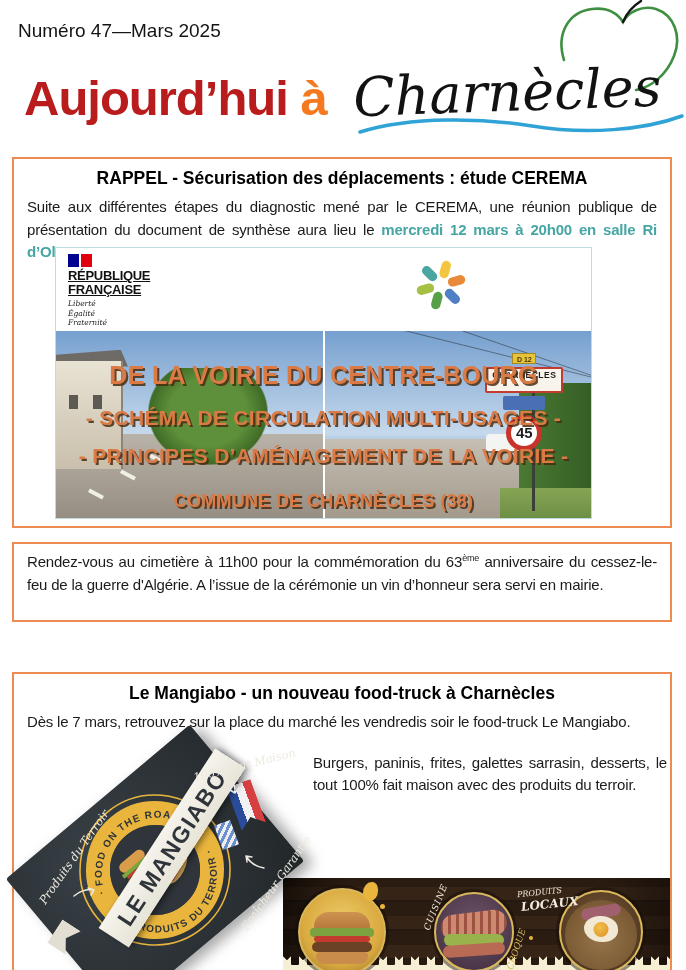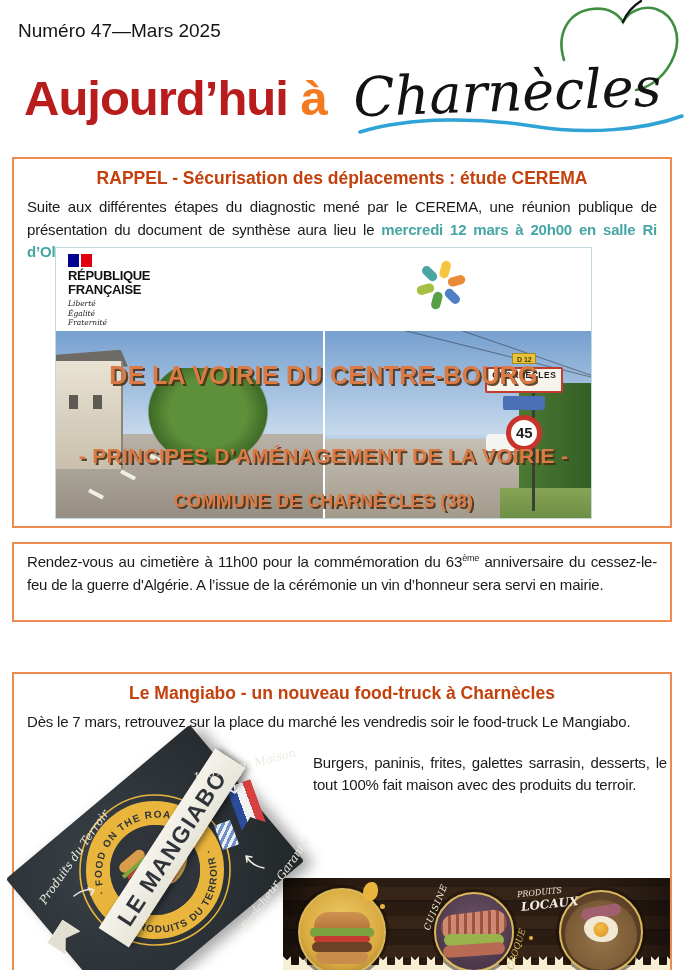--- a/index.html
+++ b/index.html
@@ -10,36 +10,36 @@
   
   .issue { position:absolute; left:18px; top:20px; font-size:19px; color:#141414; }
   .main-title { position:absolute; left:24px; top:70px; font-size:49px; font-weight:bold;
                 letter-spacing:-1px; white-space:nowrap; }
   .main-title .green { color:#b91c1c; }
   .main-title .orange { color:#F4791F; }
   .logo-svg { position:absolute; left:352px; top:0; }
 
   
   .panel { position:absolute; left:12px; width:660px; border:2px solid #EE8B50; background:#fff; }
-  .panel-title { margin-top:9px; text-align:center; color:#c2410c; font-weight:bold; font-size:17.5px; }
+  .panel-title { margin-top:9px; text-align:center; color:#000000; font-weight:bold; font-size:17.5px; }
   .panel p { font-size:15px; line-height:1.5; letter-spacing:-0.2px; margin:7px 13px 0 13px;
              text-align:justify; color:#1b1b1b; }
   .hl { color:#45A6A3; font-weight:bold; }
   .bold { font-weight:bold; }
   sup { font-size:9px; }
 
   
   .study-img { position:absolute; left:41px; top:88px; width:537px; height:272px;
                border:1px solid #BEDCE0; background:#fff; overflow:hidden; }
   .logo-band { position:absolute; left:0; top:0; right:0; height:83px; background:#fff; }
   .rf-logo { position:absolute; left:12px; top:6px; }
   .rf-flag { display:flex; gap:2px; margin-bottom:2px; }
   .rf-flag .b { width:11px; height:13px; background:#000091; }
   .rf-flag .r { width:11px; height:13px; background:#E1000F; }
-  .rf-name { font-weight:bold; font-size:13px; line-height:1.05; color:#111; letter-spacing:-0.3px; }
+  .rf-name { font-weight:bold; font-size:13px; line-height:1.05; color:#111; letter-spacing:-0.3px;text-decoration:underline; }
   .rf-motto { margin-top:3px; font-family:"DejaVu Serif", serif; font-style:italic;
               font-size:7.5px; line-height:1.25; color:#222; }
   .cerema { position:absolute; left:358px; top:10px; display:flex; align-items:center; }
   .cerema-text .name { color:#E8684A; font-weight:bold; font-size:30px; letter-spacing:-1px; line-height:1; }
   .cerema-text .tag { font-size:6.5px; color:#4E6E75; letter-spacing:0.6px; margin-top:1px; }
 
   .photos { position:absolute; left:0; top:83px; right:0; bottom:0; display:flex; gap:2px; background:#fff; }
   .ph { position:relative; flex:1; overflow:hidden;
         background:linear-gradient(#76A0CF, #C6D9EC 55%, #B9CFe6 57%); }
   .road { position:absolute; left:0; right:0; bottom:0; height:45%;
@@ -197,20 +197,21 @@
           <div class="signs">
             <div class="sign-d12">D 12</div>
             <div class="sign-town">CHARNECLES</div>
             <div class="sign-blue"></div>
             <div class="sign-45">45</div>
           </div>
         </div>
       </div>
 
       <div class="ovl" style="top:113px; font-size:25px;">DE LA VOIRIE DU CENTRE-BOURG</div>
+      <div class="ovl" style="top:158px; font-size:21px;">- SCHÉMA DE CIRCULATION MULTI-USAGES -</div>
       <div class="ovl" style="top:196px; font-size:21px;">- PRINCIPES D’AMÉNAGEMENT DE LA VOIRIE -</div>
       <div class="ovl" style="top:243px; font-size:18px;">COMMUNE DE CHARNÈCLES (38)</div>
     </div>
   </div>
 
   <div class="panel" style="top:542px; height:80px;">
     <p><span>Rendez-vous au cimetière à 11h00 pour la commémoration du 63</span><sup>ème</sup><span> anniversaire du cessez-le-feu de la guerre d'Algérie. A l’issue de la cérémonie un vin d’honneur sera servi en mairie.</span></p>
   </div>
 
   <div class="panel" style="top:640px; height:323px;margin-top:32px;">

